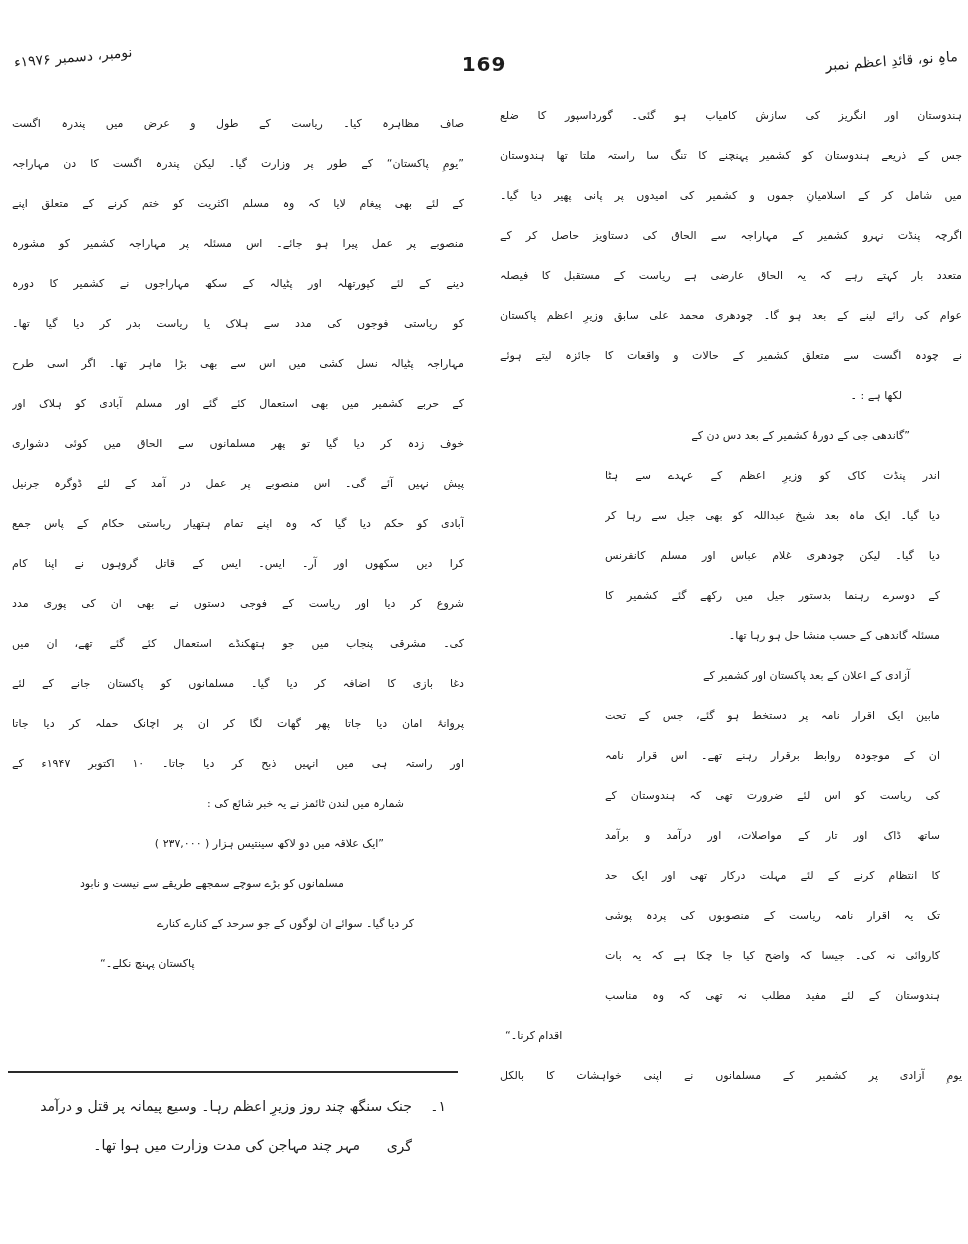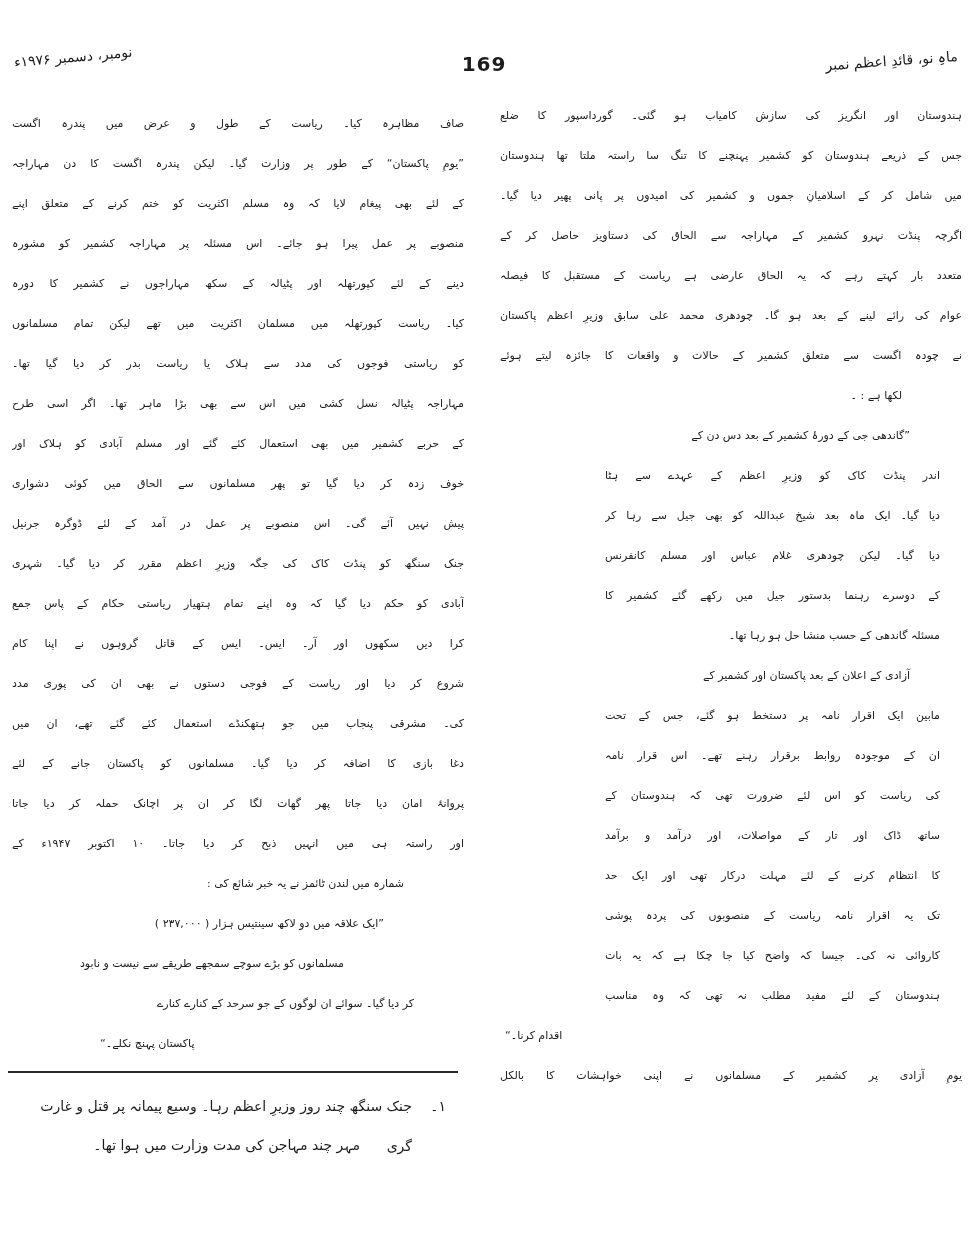--- a/index.html
+++ b/index.html
@@ -77,27 +77,25 @@
   <div class="line j">یومِ آزادی پر کشمیر کے مسلمانوں نے اپنی خواہشات کا بالکل</div>
 </div>
 
 <div class="col col-left">
   <div>
       <div class="line j">صاف مظاہرہ کیا۔ ریاست کے طول و عرض میں پندرہ اگست</div>
       <div class="line j">”یومِ پاکستان“ کے طور پر وزارت گیا۔ لیکن پندرہ اگست کا دن مہاراجہ</div>
       <div class="line j">کے لئے بھی پیغام لایا کہ وہ مسلم اکثریت کو ختم کرنے کے متعلق اپنے</div>
       <div class="line j">منصوبے پر عمل پیرا ہو جائے۔ اس مسئلہ پر مہاراجہ کشمیر کو مشورہ</div>
       <div class="line j">دینے کے لئے کپورتھلہ اور پٹیالہ کے سکھ مہاراجوں نے کشمیر کا دورہ</div>
-      <div class="line j">کیا۔ ریاست کپورتھلہ میں مسلمان اکثریت میں تھے لیکن تمام مسلمانوں</div>
       <div class="line j">کو ریاستی فوجوں کی مدد سے ہلاک یا ریاست بدر کر دیا گیا تھا۔</div>
       <div class="line j">مہاراجہ پٹیالہ نسل کشی میں اس سے بھی بڑا ماہر تھا۔ اگر اسی طرح</div>
       <div class="line j">کے حربے کشمیر میں بھی استعمال کئے گئے اور مسلم آبادی کو ہلاک اور</div>
       <div class="line j">خوف زدہ کر دیا گیا تو پھر مسلمانوں سے الحاق میں کوئی دشواری</div>
       <div class="line j">پیش نہیں آئے گی۔ اس منصوبے پر عمل در آمد کے لئے ڈوگرہ جرنیل</div>
-      <div class="line j">جنک سنگھ کو پنڈت کاک کی جگہ وزیرِ اعظم مقرر کر دیا گیا۔ شہری</div>
       <div class="line j">آبادی کو حکم دیا گیا کہ وہ اپنے تمام ہتھیار ریاستی حکام کے پاس جمع</div>
       <div class="line j">کرا دیں سکھوں اور آر۔ ایس۔ ایس کے قاتل گروہوں نے اپنا کام</div>
       <div class="line j">شروع کر دیا اور ریاست کے فوجی دستوں نے بھی ان کی پوری مدد</div>
       <div class="line j">کی۔ مشرقی پنجاب میں جو ہتھکنڈے استعمال کئے گئے تھے، ان میں</div>
       <div class="line j">دغا بازی کا اضافہ کر دیا گیا۔ مسلمانوں کو پاکستان جانے کے لئے</div>
       <div class="line j">پروانۂ امان دیا جاتا پھر گھات لگا کر ان پر اچانک حملہ کر دیا جاتا</div>
       <div class="line j">اور راستہ ہی میں انہیں ذبح کر دیا جاتا۔ ۱۰ اکتوبر ۱۹۴۷ء کے</div>
       <div class="line r in2">شمارہ میں لندن ٹائمز نے یہ خبر شائع کی :</div>
     </div>
   <div class="quote-left">
@@ -105,16 +103,16 @@
       <div class="line r in3">مسلمانوں کو بڑے سوچے سمجھے طریقے سے نیست و نابود</div>
       <div class="line r in1">کر دیا گیا۔ سوائے ان لوگوں کے جو سرحد کے کنارے کنارے</div>
       <div class="line l lo2">پاکستان پہنچ نکلے۔“</div>
     </div>
 </div>
 
 <div class="fn-rule"></div>
 <div class="footnote">
   <div class="fn-row">
     <span class="fn-marker">۱۔</span>
-    <span class="fn-text">جنک سنگھ چند روز وزیرِ اعظم رہا۔ وسیع پیمانہ پر قتل و غارت گری</span>
+    <span class="fn-text">جنک سنگھ چند روز وزیرِ اعظم رہا۔ وسیع پیمانہ پر قتل و درآمد گری</span>
   </div>
   <div class="line r in3">مہر چند مہاجن کی مدت وزارت میں ہوا تھا۔</div>
 </div>
 
 </body></html>

